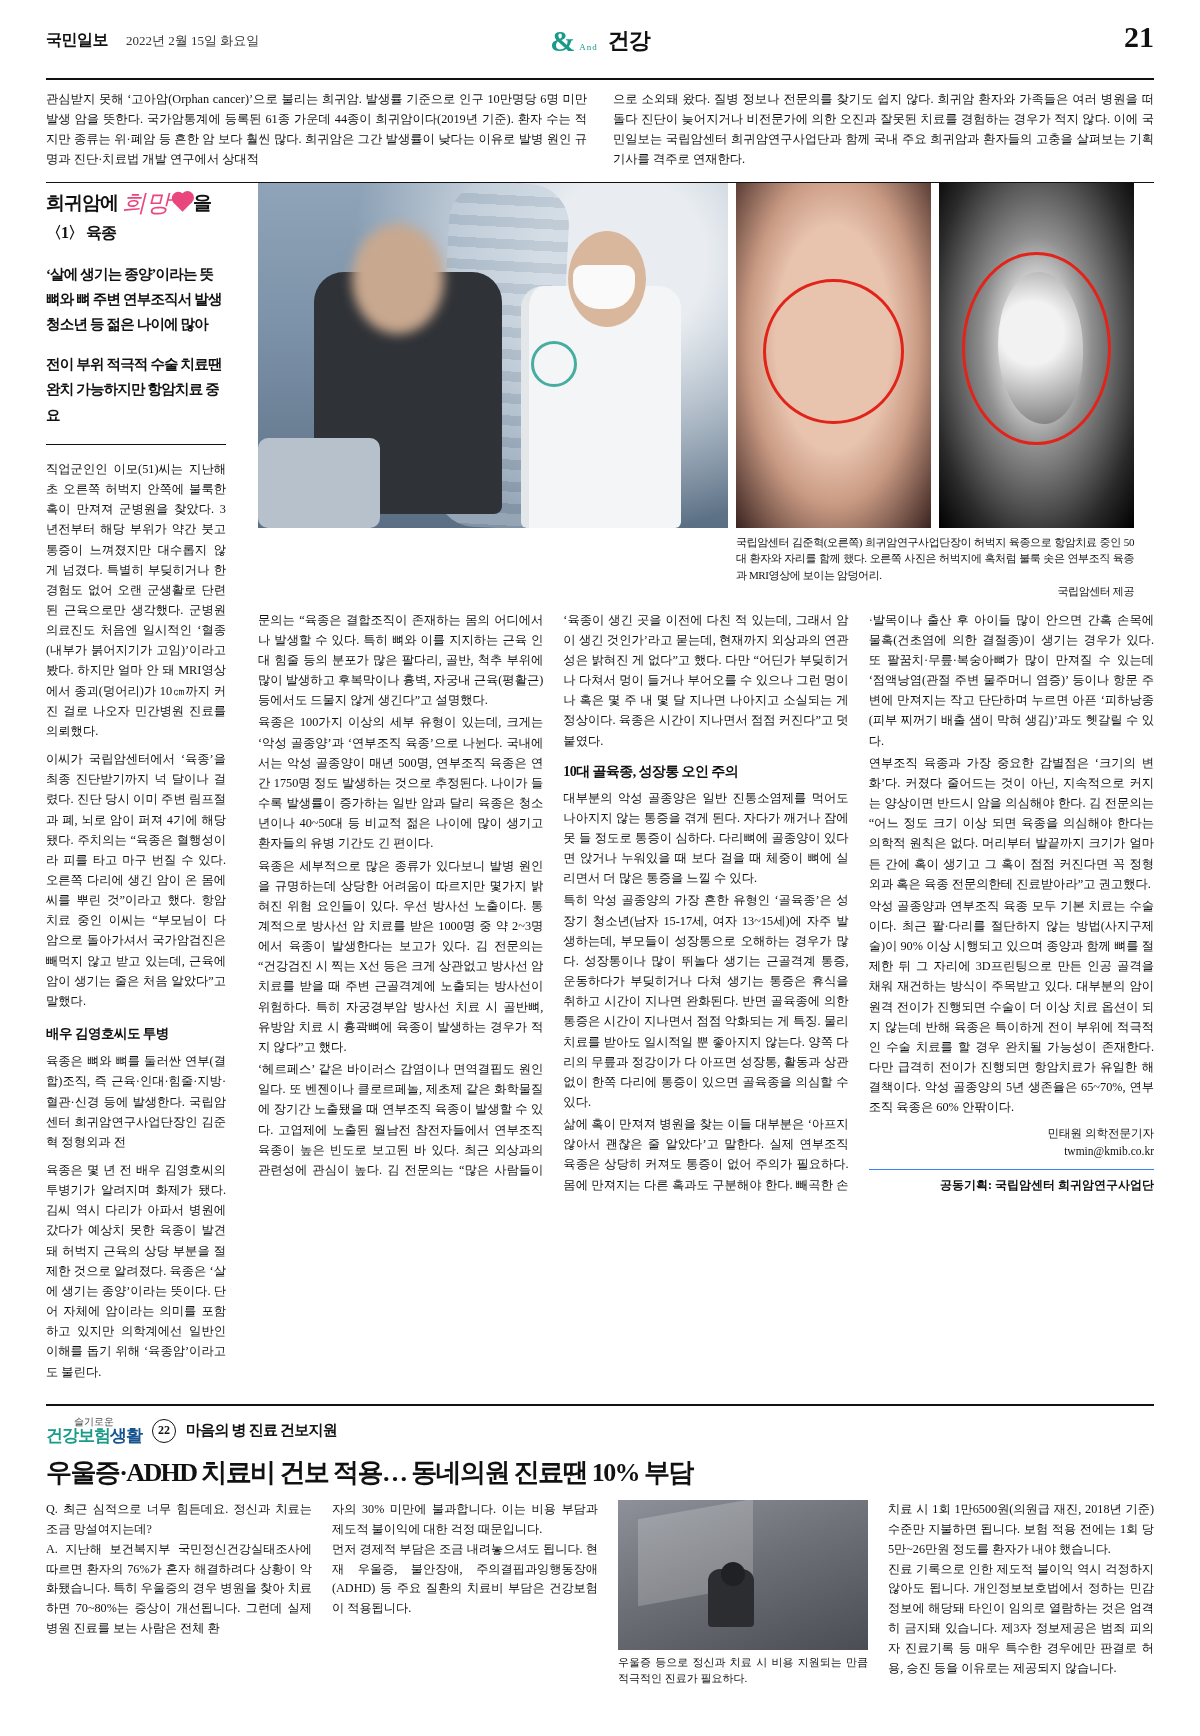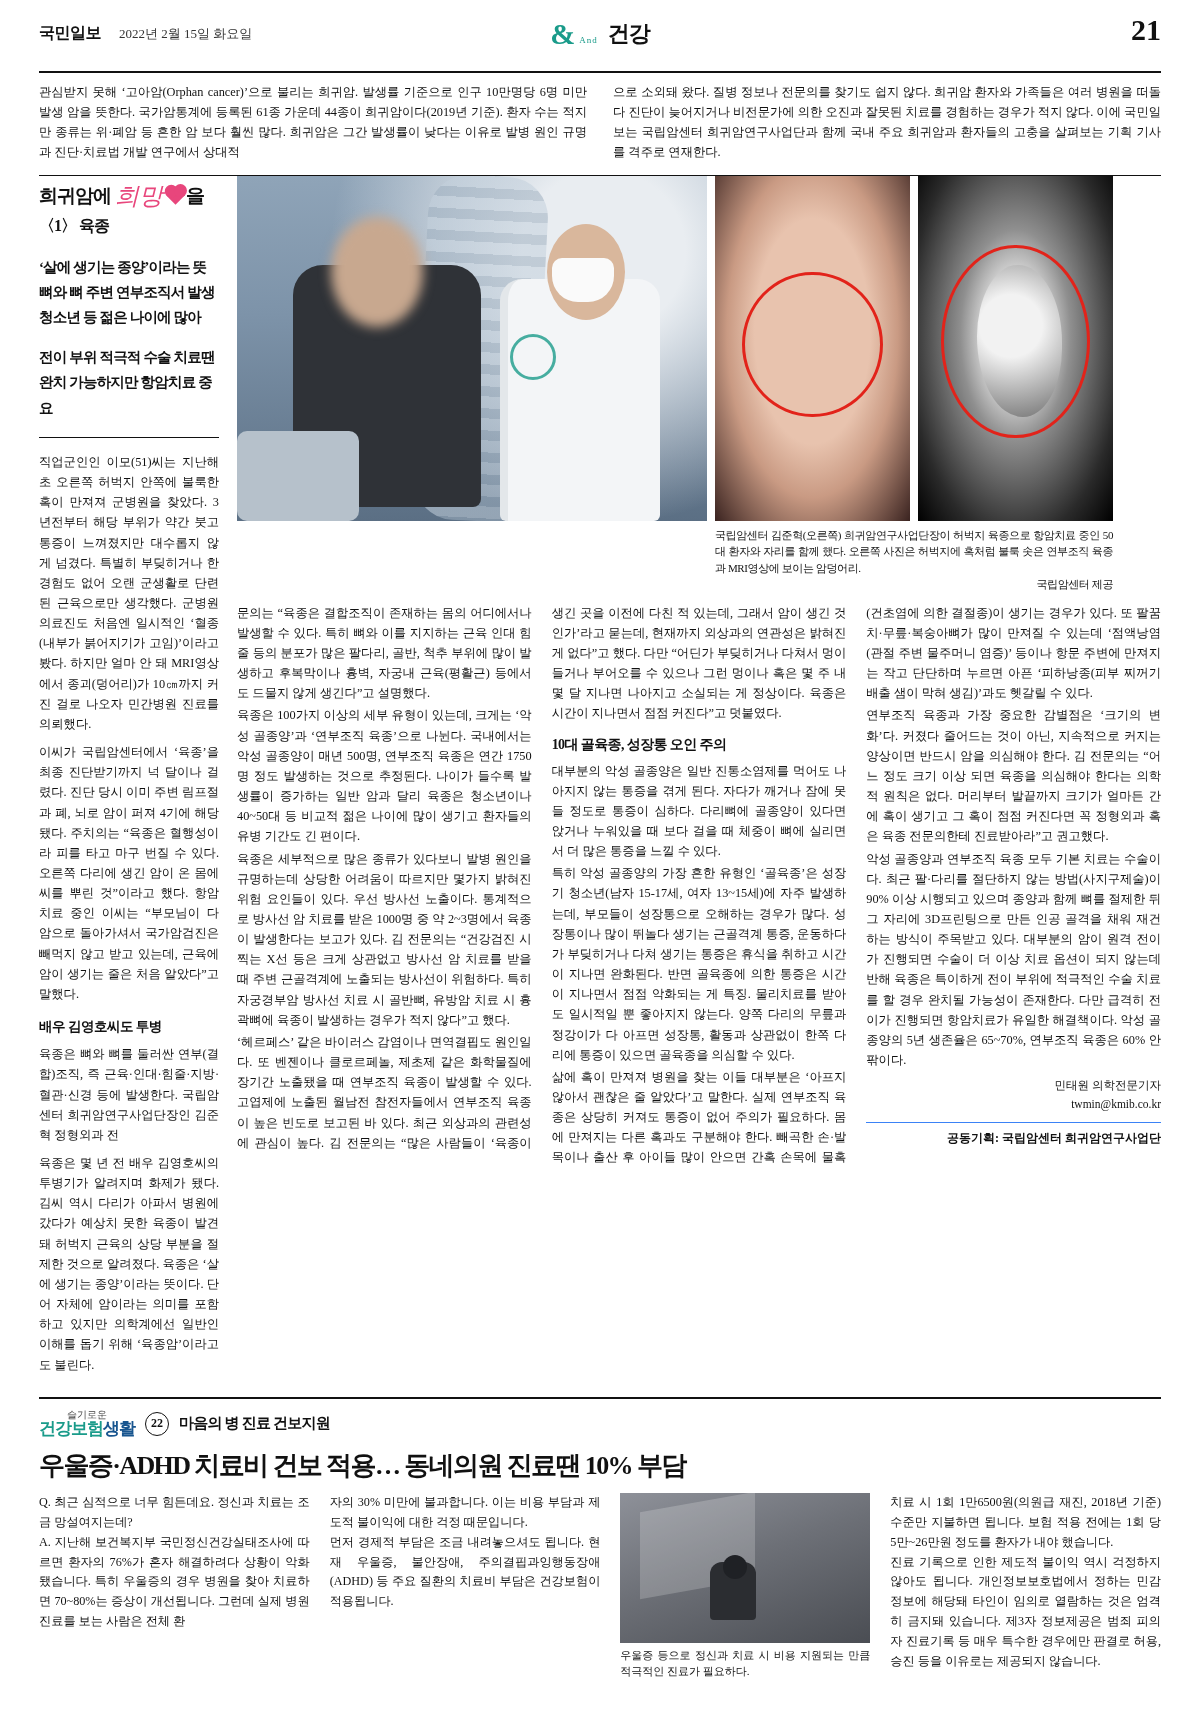--- a/index.html
+++ b/index.html
@@ -4,21 +4,21 @@
 <style>
   * { box-sizing: border-box; }
   html, body { margin:0; padding:0; }
   body {
     width:1200px; height:1736px;
     background:#ffffff;
     font-family:"Liberation Serif", serif;
     color:#111;
     position:relative;
   }
-  .page { position:relative; width:1200px; height:1736px; padding:9px; }
+  .page { position:relative; width:1200px; height:1736px; padding:16px; }
 
   
   .masthead {
     position:relative;
     height:62px;
     padding:14px 30px 0 30px;
     display:flex;
     align-items:flex-start;
   }
   .mast-left { display:flex; align-items:baseline; gap:18px; }
@@ -50,21 +50,21 @@
     margin:18px 30px 14px 30px;
     font-size:41px; font-weight:bold; letter-spacing:-2.2px;
     text-align:center; line-height:1.15;
   }
 
   
   .main {
     margin:0 30px;
     display:grid;
     grid-template-columns:180px 1fr;
-    column-gap:18px;
+    column-gap:32px;
   }
 
   
   .rail { padding-top:4px; }
   .rail-brand { display:flex; align-items:center; gap:4px; margin-bottom:2px;}
   .rail-brand .t1 { font-size:19px; font-weight:bold; letter-spacing:-1px;}
   .rail-brand .t2 { font-size:24px; color:#e8467c; font-family:"Liberation Serif",serif; font-style:italic; font-weight:normal;}
   .rail-brand .t3 { font-size:19px; font-weight:bold;}
   .heart { width:13px; height:13px; background:#e8467c; position:relative; transform:rotate(-45deg); display:inline-block; margin-left:2px;}
   .heart:before,.heart:after{content:"";width:13px;height:13px;background:#e8467c;border-radius:50%;position:absolute;}

